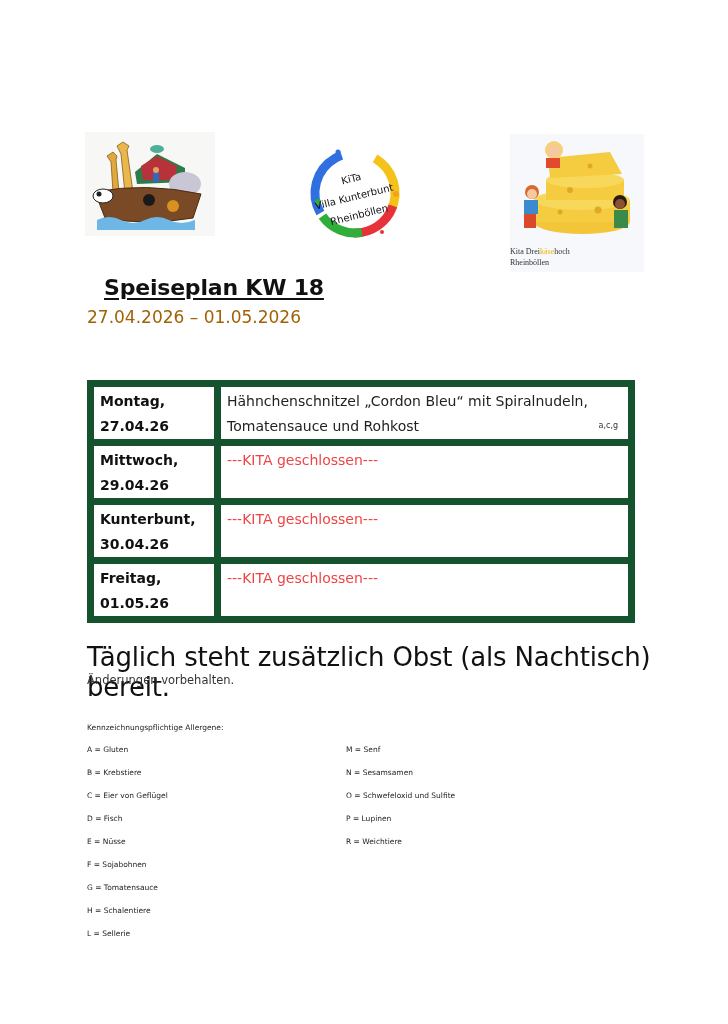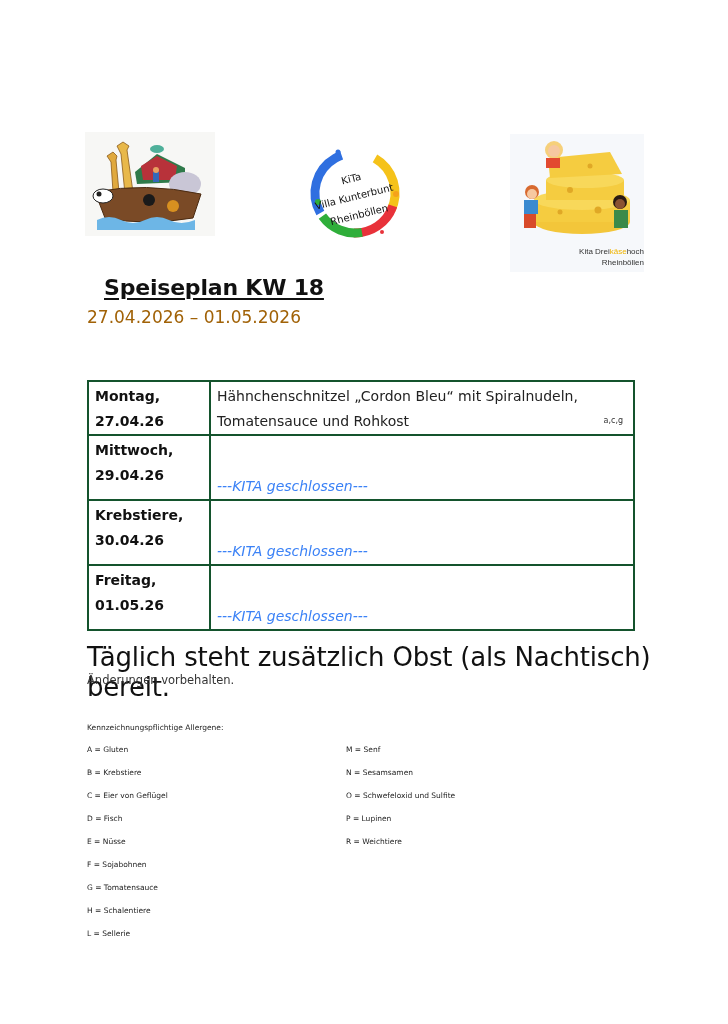--- a/index.html
+++ b/index.html
@@ -8,22 +8,22 @@
       font-family: "Liberation Sans", "DejaVu Sans", sans-serif; color: #111;
     }
     .page { position: absolute; left: 0; top: 0; width: 728px; height: 1024px; background: #fff; }
 
     
     .logo { position: absolute; }
     .logo-ark { left: 85px; top: 132px; width: 130px; height: 104px; }
     .logo-villa { left: 296px; top: 140px; width: 118px; height: 106px; }
     .logo-kaese { left: 510px; top: 134px; width: 134px; height: 138px; background: #f6f8fb; }
     .logo-kaese .cap {
-      position: absolute; left: 0; width: 100%; text-align: right;
-      font-family: Liberation Sans, sans-serif; font-size: 8px; color: #333;
+      position: absolute; left: 0; width: 100%; text-align: left;
+      font-family: Liberation Serif, serif; font-size: 8px; color: #333;
     }
     .logo-kaese .cap1 { top: 113px; }
     .logo-kaese .cap2 { top: 124px; }
     .kaese-accent { color: #f0b400; }
 
     .title {
       position: absolute; left: 86px; top: 257px; margin: 18px;
       font-family: "DejaVu Sans", sans-serif; font-weight: bold; font-size: 22px;
       text-decoration: underline; text-underline-offset: 3px; text-decoration-thickness: 2px;
       letter-spacing: -0.2px; color: #111;
@@ -32,28 +32,28 @@
       position: absolute; left: 87px; top: 307px;
       font-family: "DejaVu Sans", sans-serif; font-size: 17px; color: #a16207;
     }
 
     
     .menu-table {
       position: absolute; left: 87px; top: 380px; width: 548px;
       border-collapse: collapse; table-layout: fixed;
     }
     .menu-table td {
-      border: 2px solid #14532d; vertical-align: top; padding: 2px 6px 0 6px;
+      border: 7px solid #14532d; vertical-align: top; padding: 2px 6px 0 6px;
       font-family: "DejaVu Sans", sans-serif; font-size: 14px; line-height: 25px;
     }
     .menu-table td.day { width: 108px; font-weight: bold; color: #111; }
     .menu-table tr { height: 52px; }
     .meal-cell { position: relative; }
     .meal-text { color: #222; }
-    .closed { font-style: italic; color: #3b82f6; margin-top: 36px; }
+    .closed { color: #ef4444; }
     .allergen-codes {
       position: absolute; right: 10px; bottom: 8px;
       font-size: 8px; line-height: 10px; color: #333;
     }
 
     .daily-note {
       position: absolute; left: 87px; top: 642px;
       font-family: "DejaVu Sans", sans-serif; font-size: 26px; color: #111; letter-spacing: -0.2px;
     }
     .disclaimer {
@@ -173,21 +173,21 @@
           <td class="day">
             <div>Mittwoch,</div>
             <div>29.04.26</div>
           </td>
           <td class="meal-cell">
             <div class="closed">---KITA geschlossen---</div>
           </td>
         </tr>
         <tr>
           <td class="day">
-            <div>Krebstiere,</div>
+            <div>Kunterbunt,</div>
             <div>30.04.26</div>
           </td>
           <td class="meal-cell">
             <div class="closed">---KITA geschlossen---</div>
           </td>
         </tr>
         <tr>
           <td class="day">
             <div>Freitag,</div>
             <div>01.05.26</div>

